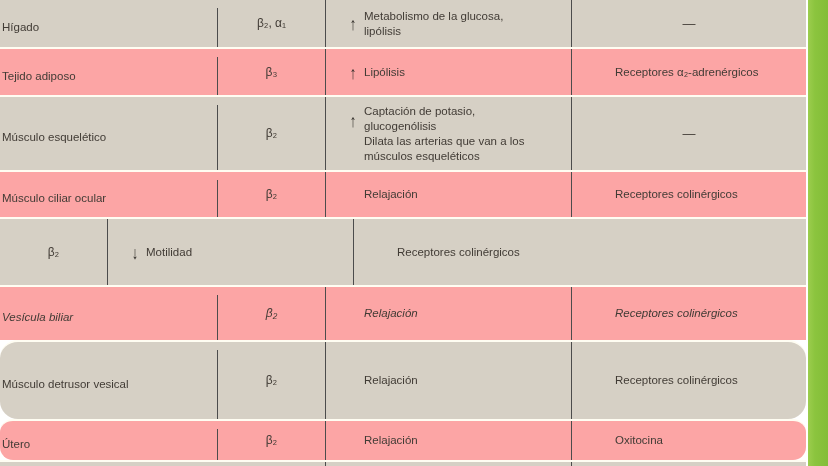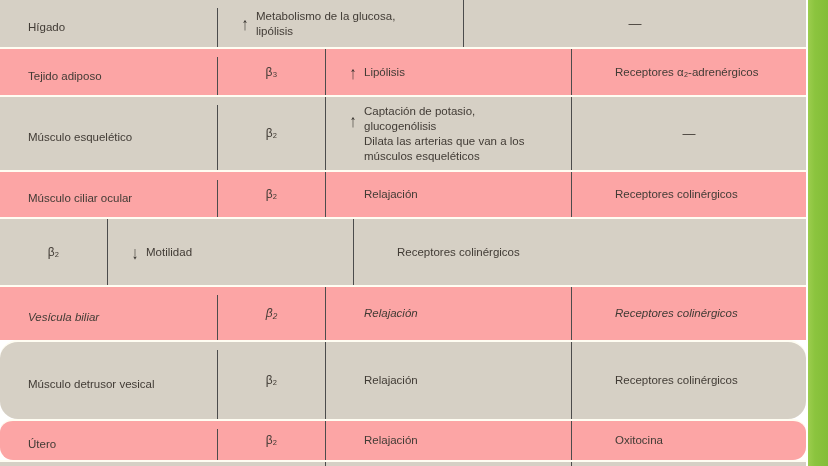--- a/index.html
+++ b/index.html
@@ -21,21 +21,21 @@
   .r2{height:48px;}
   .r3{height:75px;}
   .r4{height:47px;}
   .r5{height:68px;}
   .r6{height:55px;font-style:italic;}
   .r7{height:79px;border-radius:18px;}
   .r8{height:41px;border-radius:13px;}
   .r9{height:9px;}
 
   .c{box-sizing:border-box;display:flex;align-items:center;color:#413b35;font-size:11.5px;line-height:15px;}
-  .c1{width:218px;padding-left:28px;border-right:1.6px solid #4c4c4c;margin-top:8px;}
+  .c1{width:218px;padding-left:2px;border-right:1.6px solid #4c4c4c;margin-top:8px;}
   .c2{width:108px;justify-content:center;border-right:1.6px solid #4c4c4c;font-size:12px;}
   .c3{width:246px;padding-left:16px;border-right:1.6px solid #4c4c4c;}
   .c4{flex:1;justify-content:flex-start;padding-left:43px;}
   .c4.dash{justify-content:center;padding-left:0;font-size:13px;}
 
   .arrow{
     flex:0 0 22px;width:22px;text-align:center;font-size:13px;color:#2e2a26;
     display:flex;align-items:center;justify-content:center;
     transform:scaleY(1.35);
   }
@@ -55,20 +55,23 @@
 </head>
 <body>
 
 <div class="stage">
   <div class="tbl">
 
     <div class="row gray r1">
       <div class="c c1">
         <span>Hígado</span>
       </div>
+      <div class="c c2">
+        <span>β₂, α₁</span>
+      </div>
       <div class="c c3">
         <span class="arrow">↑</span>
         <div class="lines">
           <div>Metabolismo de la glucosa,</div>
           <div>lipólisis</div>
         </div>
       </div>
       <div class="c c4 dash">
         <span>—</span>
       </div>

